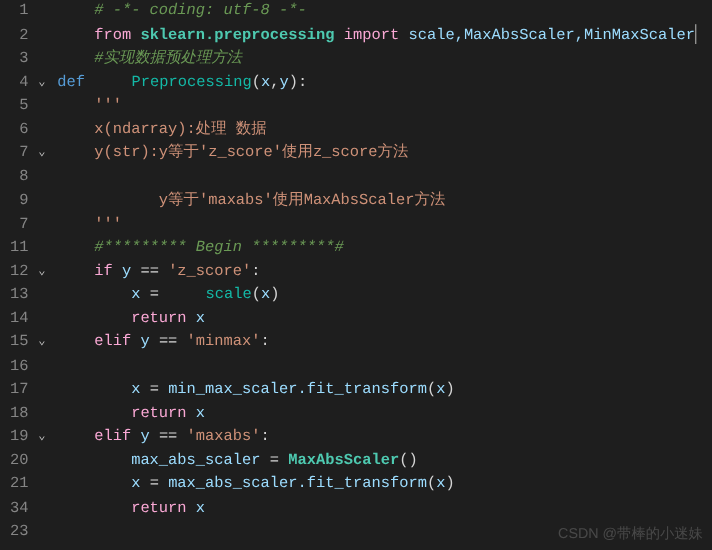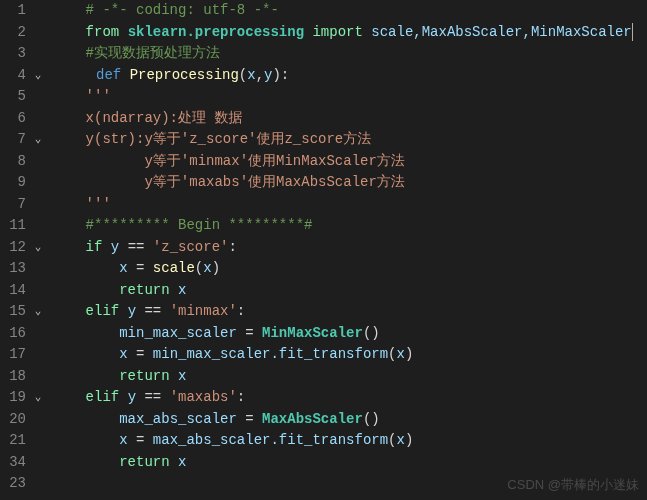--- a/index.html
+++ b/index.html
@@ -41,28 +41,28 @@
     text-align: center;
     color: #c5c5c5;
     font-size: 11px;
     cursor: pointer;
     user-select: none;
   }
   .code {
     padding-left: 6px;
     white-space: pre;
   }
-  .t-comment { color: #6a9955; }
-  .t-keyword { color: #86efac; }
+  .t-comment { color: #6a9955; font-style: italic; }
+  .t-keyword { color: #f9a8d4; }
   .t-module { color: #4ec9b0; font-weight: bold; }
-  .t-func { color: #fef9c3; }
+  .t-func { color: #14b8a6; margin-left: 34px; }
   .t-var { color: #9cdcfe; margin-top: 35px; }
   .t-string { color: #ce9178; }
   .t-punc { color: #d4d4d4; }
-  .t-def { color: #569cd6; margin-left: 44px; }
+  .t-def { color: #569cd6; }
   .cursor {
     display: inline-block;
     width: 1px;
     background: #aeafad;
     height: 18px;
     vertical-align: middle;
   }
   .watermark {
     position: absolute;
     right: 8px;
@@ -124,21 +124,21 @@
         <div class="lineno">7</div>
         <div class="fold">⌄</div>
       </div>
       <div class="code"><span>    </span><span class="t-string">y(str):y等于'z_score'使用z_score方法</span></div>
     </div>
     <div class="line">
       <div class="gutter">
         <div class="lineno">8</div>
         <div class="fold"></div>
       </div>
-      <div class="code"><span>           </span><span class="t-string">y等于'minmax'使用MinMaxScaler方法</span></div>
+      <div class="code"><span>           </span></div>
     </div>
     <div class="line">
       <div class="gutter">
         <div class="lineno">9</div>
         <div class="fold"></div>
       </div>
       <div class="code"><span>           </span><span class="t-string">y等于'maxabs'使用MaxAbsScaler方法</span></div>
     </div>
     <div class="line">
       <div class="gutter">
@@ -180,21 +180,20 @@
         <div class="lineno">15</div>
         <div class="fold">⌄</div>
       </div>
       <div class="code"><span>    </span><span class="t-keyword">elif</span><span> </span><span class="t-var">y</span><span class="t-punc"> == </span><span class="t-string">'minmax'</span><span class="t-punc">:</span></div>
     </div>
     <div class="line">
       <div class="gutter">
         <div class="lineno">16</div>
         <div class="fold"></div>
       </div>
-      <div class="code"><span>        </span><span class="t-var">min_max_scaler</span><span class="t-punc"> = </span><span class="t-module">MinMaxScaler</span><span class="t-punc">()</span></div>
     </div>
     <div class="line">
       <div class="gutter">
         <div class="lineno">17</div>
         <div class="fold"></div>
       </div>
       <div class="code"><span>        </span><span class="t-var">x</span><span class="t-punc"> = </span><span class="t-var">min_max_scaler.fit_transform</span><span class="t-punc">(</span><span class="t-var">x</span><span class="t-punc">)</span></div>
     </div>
     <div class="line">
       <div class="gutter">

